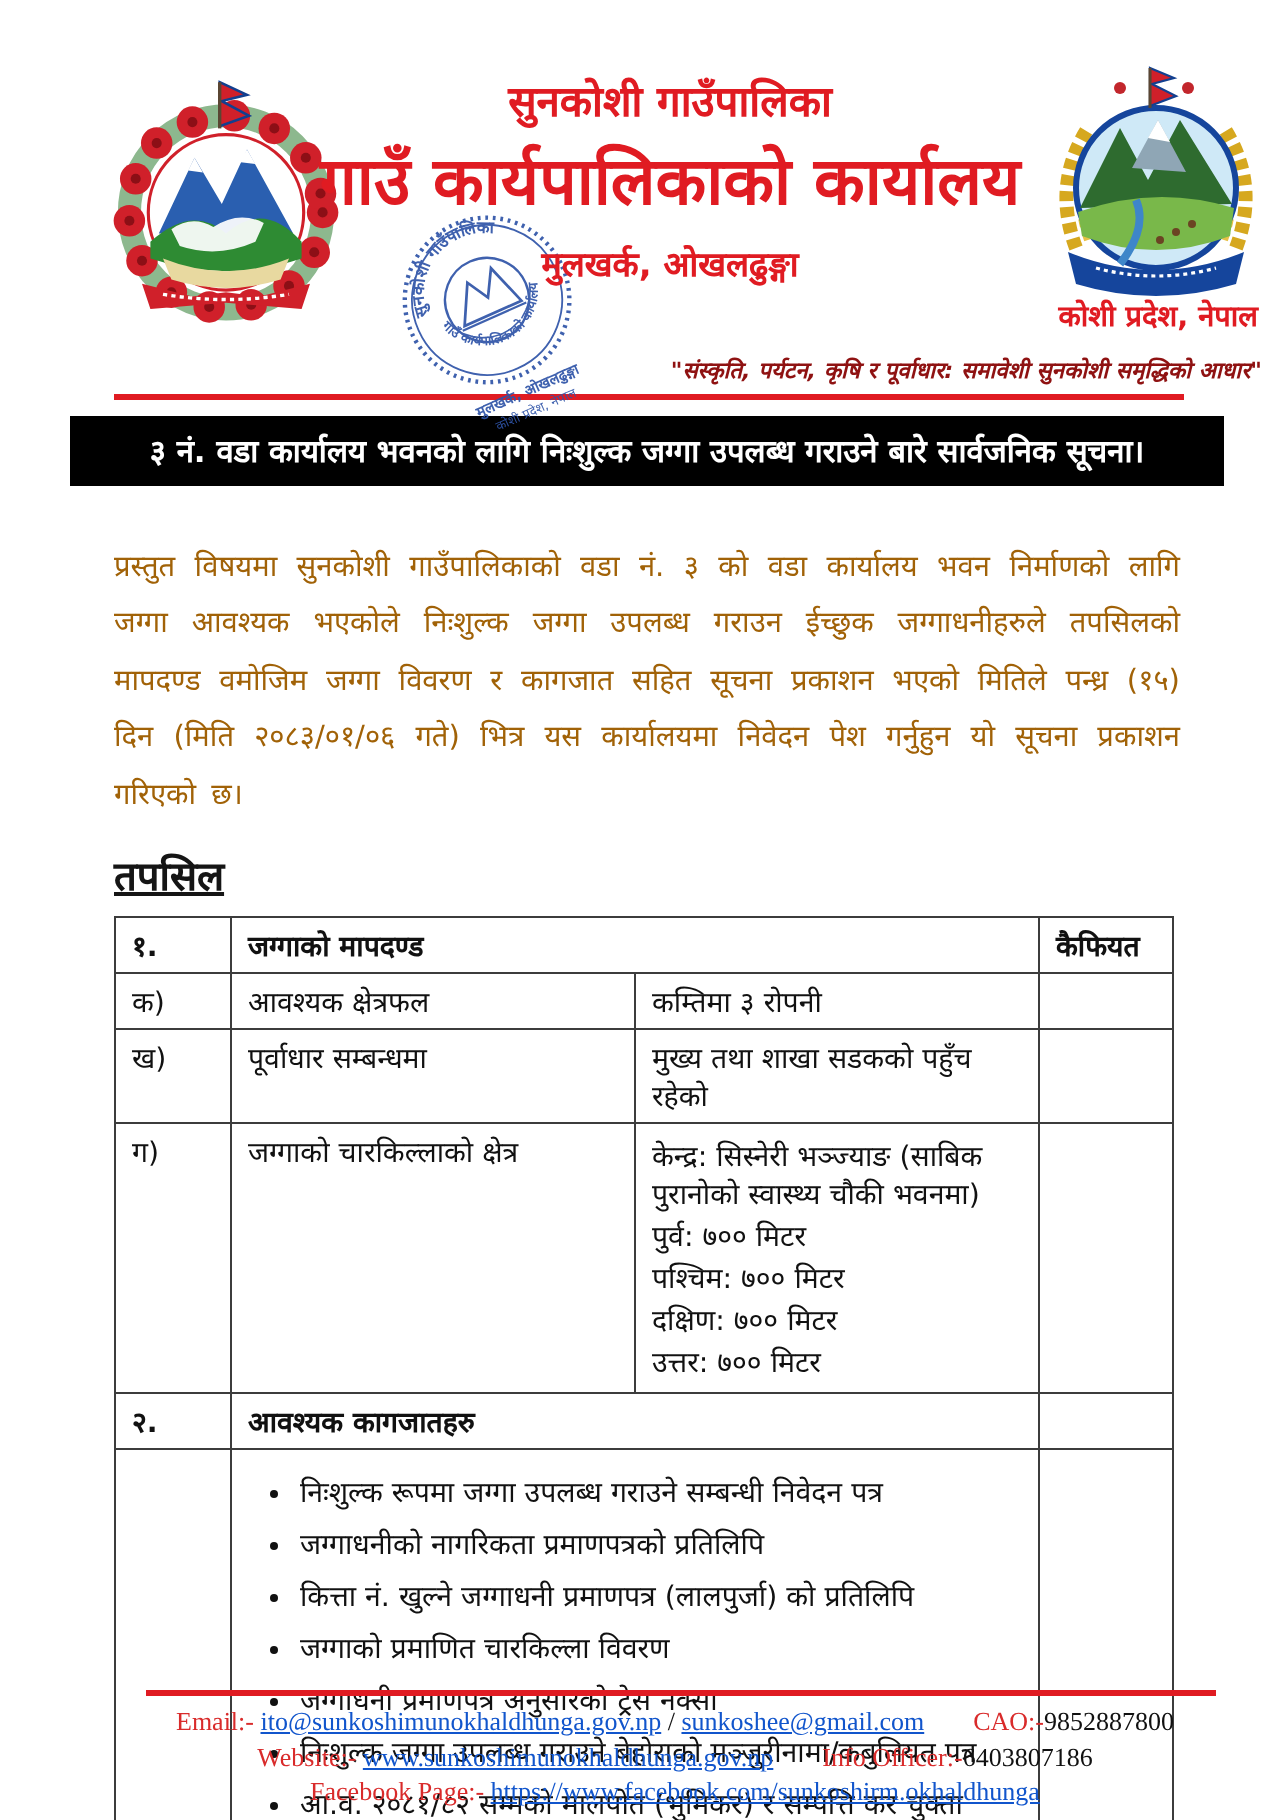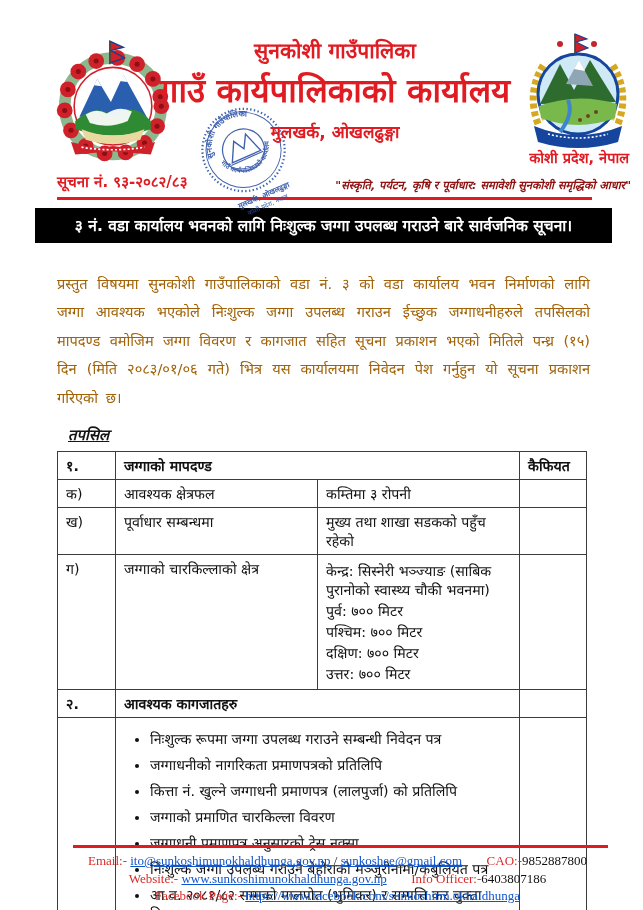--- a/index.html
+++ b/index.html
@@ -23,21 +23,21 @@
   .hdr-rule{position:absolute;left:57px;top:197px;width:535px;height:3px;background:#e01b22;z-index:1;}
 
   
   .banner{position:absolute;top:208px;left:35px;width:577px;background:#000;color:#fff;
           text-align:center;font-weight:bold;font-size:15.5px;padding:6px 0 7px;white-space:nowrap;overflow:hidden;}
   .pubdate{position:absolute;top:245px;left:0;width:643px;text-align:center;font-size:15px;color:#111;}
 
   
   .flow{position:absolute;top:270px;left:57px;width:533px;}
   p.bodytext{margin:0 0 12px;font-size:14.6px;line-height:1.95;text-align:justify;word-spacing:3px;color:#a16207;}
-  .tapasil{font-weight:bold;text-decoration:underline;font-size:15px;margin:0 11px 7px;font-style:italic;}
+  .tapasil{font-weight:bold;text-decoration:underline;font-size:20px;margin:0 0 7px;}
 
   table.sched{border-collapse:collapse;width:530px;table-layout:fixed;}
   table.sched td{border:1px solid #3c3c3c;font-size:14.2px;padding:4px 8px;vertical-align:top;color:#111;}
   td.c-sn{width:41px;padding-left:6px;}
   td.c-label{width:161px;}
   td.c-val{width:270px;margin-top:24px;}
   td.c-kaif{width:50px;}
   .bold{font-weight:bold;}
   .vline{margin:2px 0;}
   ul.doclist{margin:4px 0 8px;padding-left:26px;}
@@ -129,21 +129,20 @@
         <circle cx="76" cy="12" r="3" fill="#c2262c"></circle>
     </svg>
 
     <div class="hdr-center">
       <div class="t1">सुनकोशी गाउँपालिका</div>
       <div class="t2">गाउँ कार्यपालिकाको कार्यालय</div>
       <div class="t3">मुलखर्क, ओखलढुङ्गा</div>
     </div>
 
     <div class="province">कोशी प्रदेश, नेपाल</div>
-    <div class="notice-no">सूचना नं. ९३-२०८२/८३</div>
     <div class="motto">"संस्कृति, पर्यटन, कृषि र पूर्वाधार: समावेशी सुनकोशी समृद्धिको आधार"</div>
 
     <svg class="stamp" viewBox="0 0 140 140">
       <g stroke="#2f54a8" fill="none">
         <circle cx="70" cy="58" r="45" stroke-width="2.4" stroke-dasharray="1.5,2.6"></circle>
         <circle cx="70" cy="58" r="41" stroke-width="1"></circle>
         <circle cx="70" cy="58" r="23" stroke-width="1.3"></circle>
         <path d="M53,66 L64,45 L71,57 L79,43 L87,66 Z" stroke-width="1.5"></path>
         <line x1="51" y1="68" x2="89" y2="68" stroke-width="1.2"></line>
       </g>

